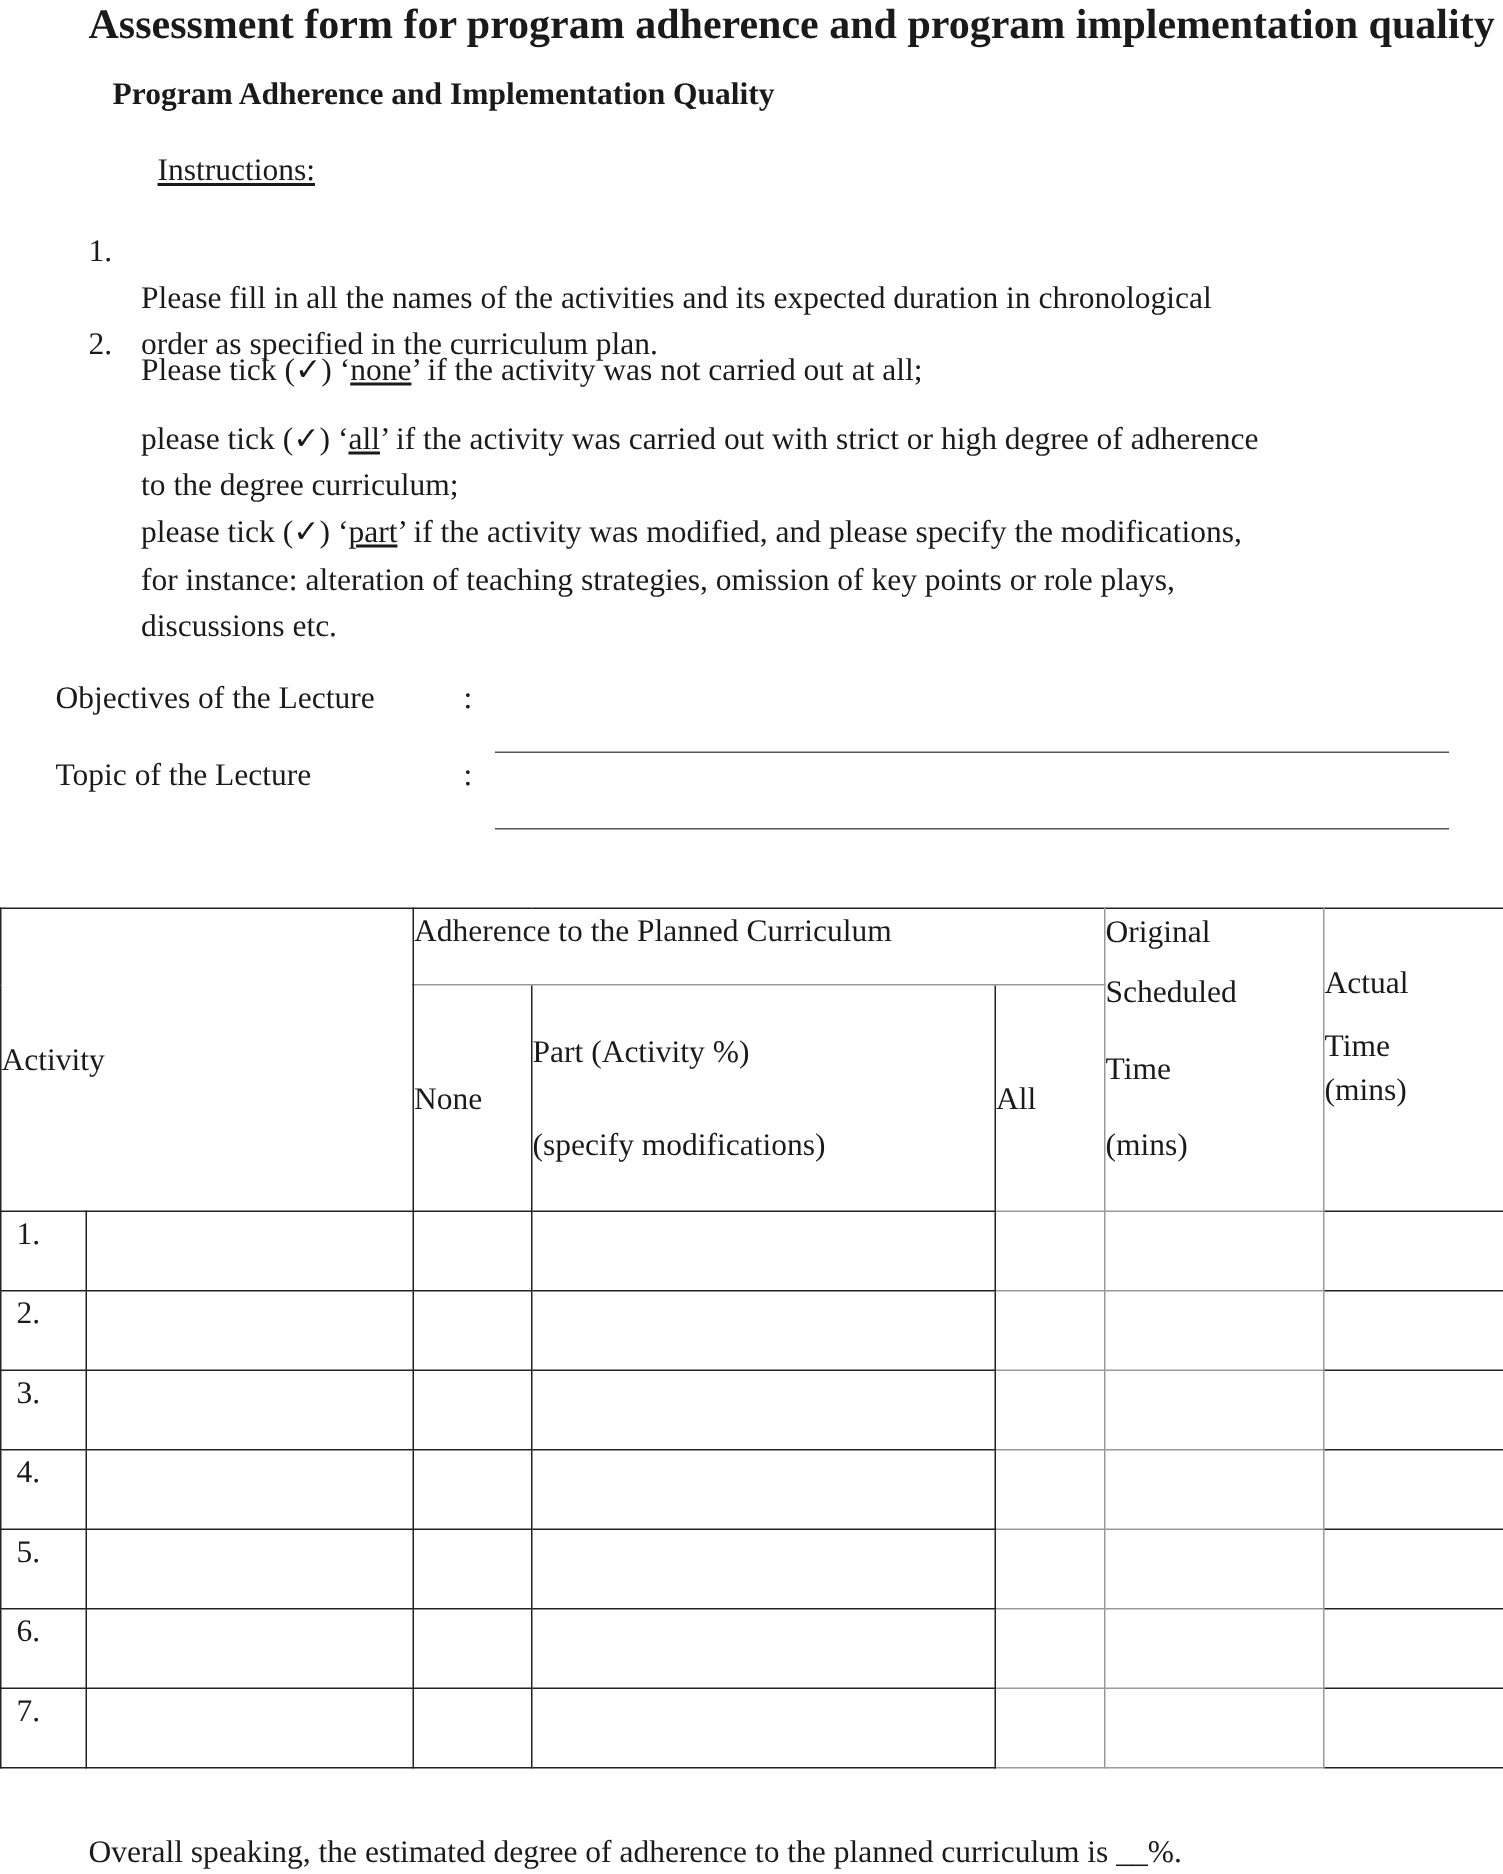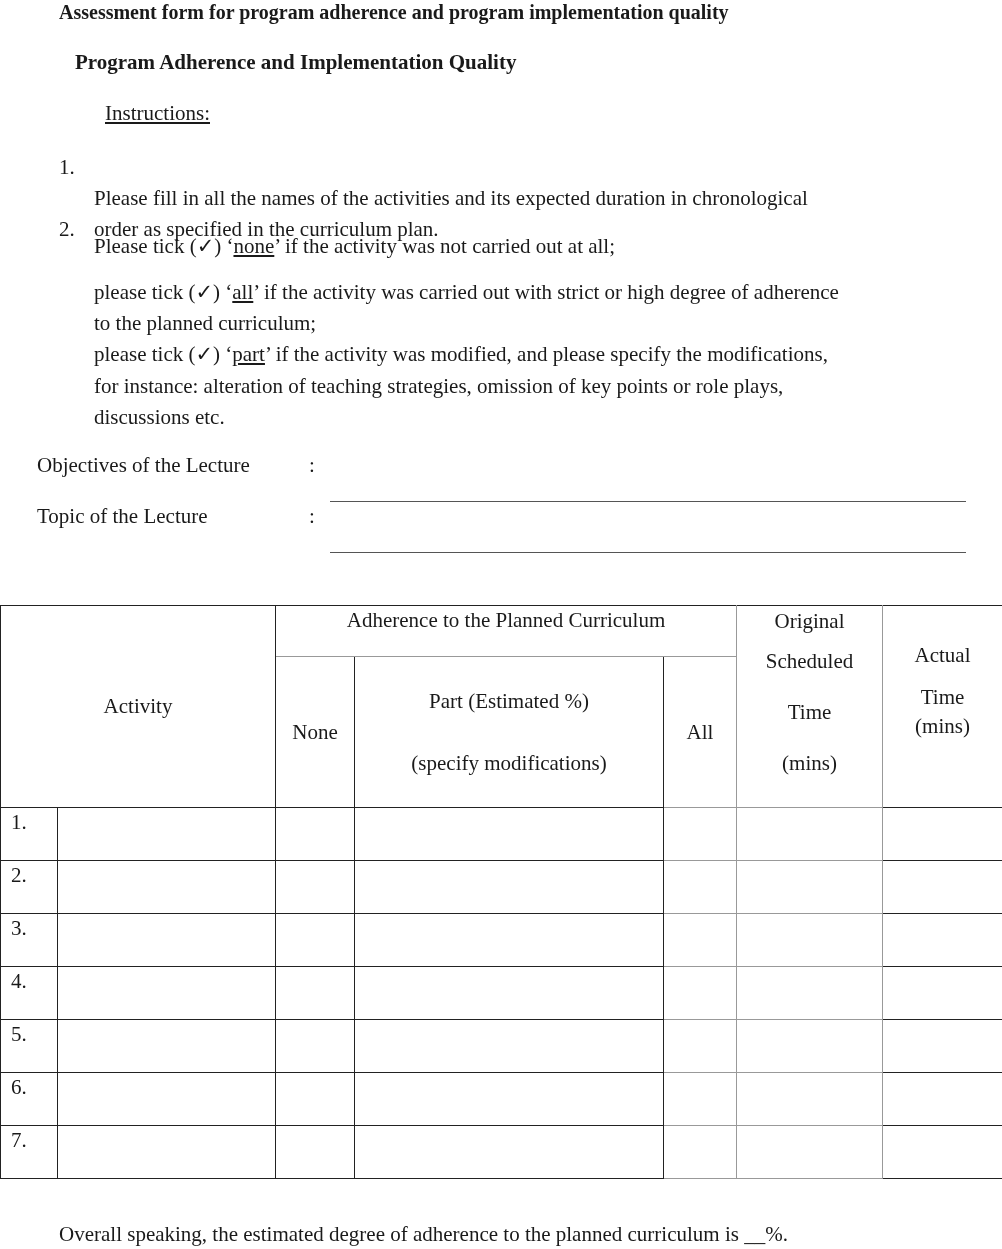--- a/index.html
+++ b/index.html
@@ -4,35 +4,35 @@
 <style>
   html, body { margin: 0; padding: 0; background: #ffffff; }
   body {
     width: 1002px; height: 1249px; position: relative; overflow: hidden;
     font-family: "Liberation Serif", "DejaVu Serif", serif;
     color: #1a1a1a; font-size: 21px;
   }
   .abs { position: absolute; white-space: nowrap; }
   .bold { font-weight: bold; }
   .u { text-decoration: underline; }
-  #title { left: 59px; top: 1px; font-size: 20px; }
+  #title { left: 59px; top: 1px; font-size: 28px; }
   #subtitle { left: 59px; top: 50px; font-size: 21px; margin-left: 16px; }
   #instr-label { left: 59px; top: 101px; margin-left: 46px; }
   .inst-num { position: absolute; left: 59px; }
   .inst-line { position: absolute; left: 94px; white-space: nowrap; margin-top: 31px; }
   .field-label { position: absolute; left: 37px; white-space: nowrap; text-align: right; }
   .field-colon { position: absolute; left: 309px; }
   .field-line { position: absolute; left: 330px; width: 636px; height: 0; border-top: 1.5px solid #555; }
 
   table.grid {
     position: absolute; left: 0px; top: 605px; width: 1002px;
     border-collapse: collapse; table-layout: fixed;
   }
   table.grid td {
-    border: 1.5px solid #222; padding: 0; text-align: center; vertical-align: middle;
+    border: 1.5px solid #222; padding: 0; text-align: left; vertical-align: middle;
     font-size: 21px;
   }
   table.grid td.gray { border-color: #999; }
   .hdr-stack { line-height: 51px; }
   .row td { height: 50px; }
   .num-cell { text-align: left !important; vertical-align: top !important; padding-left: 10px !important; padding-top: 2px !important; }
   #overall { left: 59px; top: 1222px; }
 </style>
 </head>
 <body>
@@ -42,21 +42,21 @@
 <div id="instr-label" class="abs u">Instructions:</div>
 
 <div>
   <span class="inst-num" style="top:155px">1.</span>
   <span class="inst-line" style="top:155px">Please fill in all the names of the activities and its expected duration in chronological</span>
   <span class="inst-line" style="top:186px">order as specified in the curriculum plan.</span>
 
   <span class="inst-num" style="top:217px">2.</span>
   <span class="inst-line" style="top:203px"><span>Please tick (✓) ‘</span><span class="u">none</span><span>’ if the activity was not carried out at all;</span></span>
   <span class="inst-line" style="top:249px"><span>please tick (✓) ‘</span><span class="u">all</span><span>’ if the activity was carried out with strict or high degree of adherence</span></span>
-  <span class="inst-line" style="top:280px">to the planned curriculum;</span>
+  <span class="inst-line" style="top:280px">to the degree curriculum;</span>
   <span class="inst-line" style="top:311px"><span>please tick (✓) ‘</span><span class="u">part</span><span>’ if the activity was modified, and please specify the modifications,</span></span>
   <span class="inst-line" style="top:343px">for instance: alteration of teaching strategies, omission of key points or role plays,</span>
   <span class="inst-line" style="top:374px">discussions etc.</span>
 </div>
 
 <span class="field-label" style="top:453px">Objectives of the Lecture</span>
 <span class="field-colon" style="top:453px">:</span>
 <div class="field-line" style="top:501px"></div>
 
 <span class="field-label" style="top:504px">Topic of the Lecture</span>
@@ -87,21 +87,21 @@
     </td>
     <td rowspan="2" style="vertical-align:top;padding-top:20px">
       <div style="line-height:58px">Actual</div>
       <div style="line-height:26px">Time</div>
       <div style="line-height:32px">(mins)</div>
     </td>
   </tr>
   <tr style="height:151px">
     <td>None</td>
     <td>
-      <div style="line-height:62px">Part (Estimated %)</div>
+      <div style="line-height:62px">Part (Activity %)</div>
       <div style="line-height:62px">(specify modifications)</div>
     </td>
     <td class="gray">All</td>
   </tr>
   </tbody>
     <tbody id="rows">
       <tr class="row">
         <td class="num-cell">1.</td>
         <td></td>
         <td></td>

